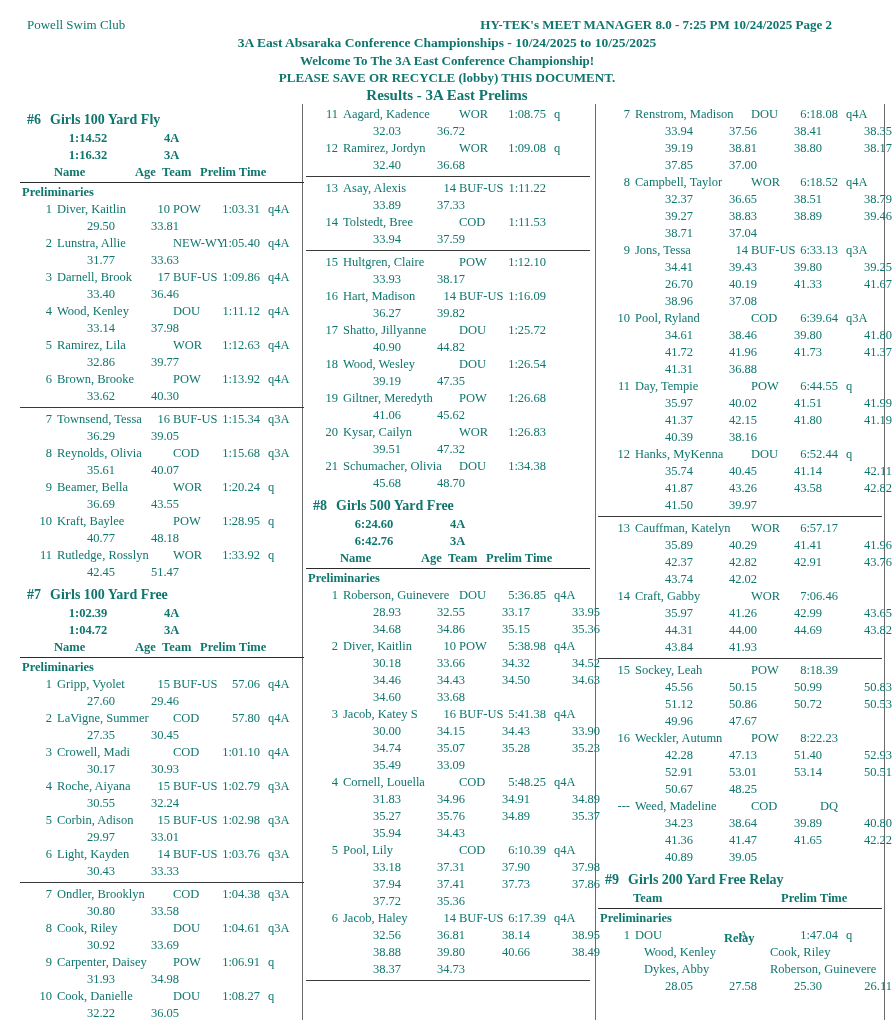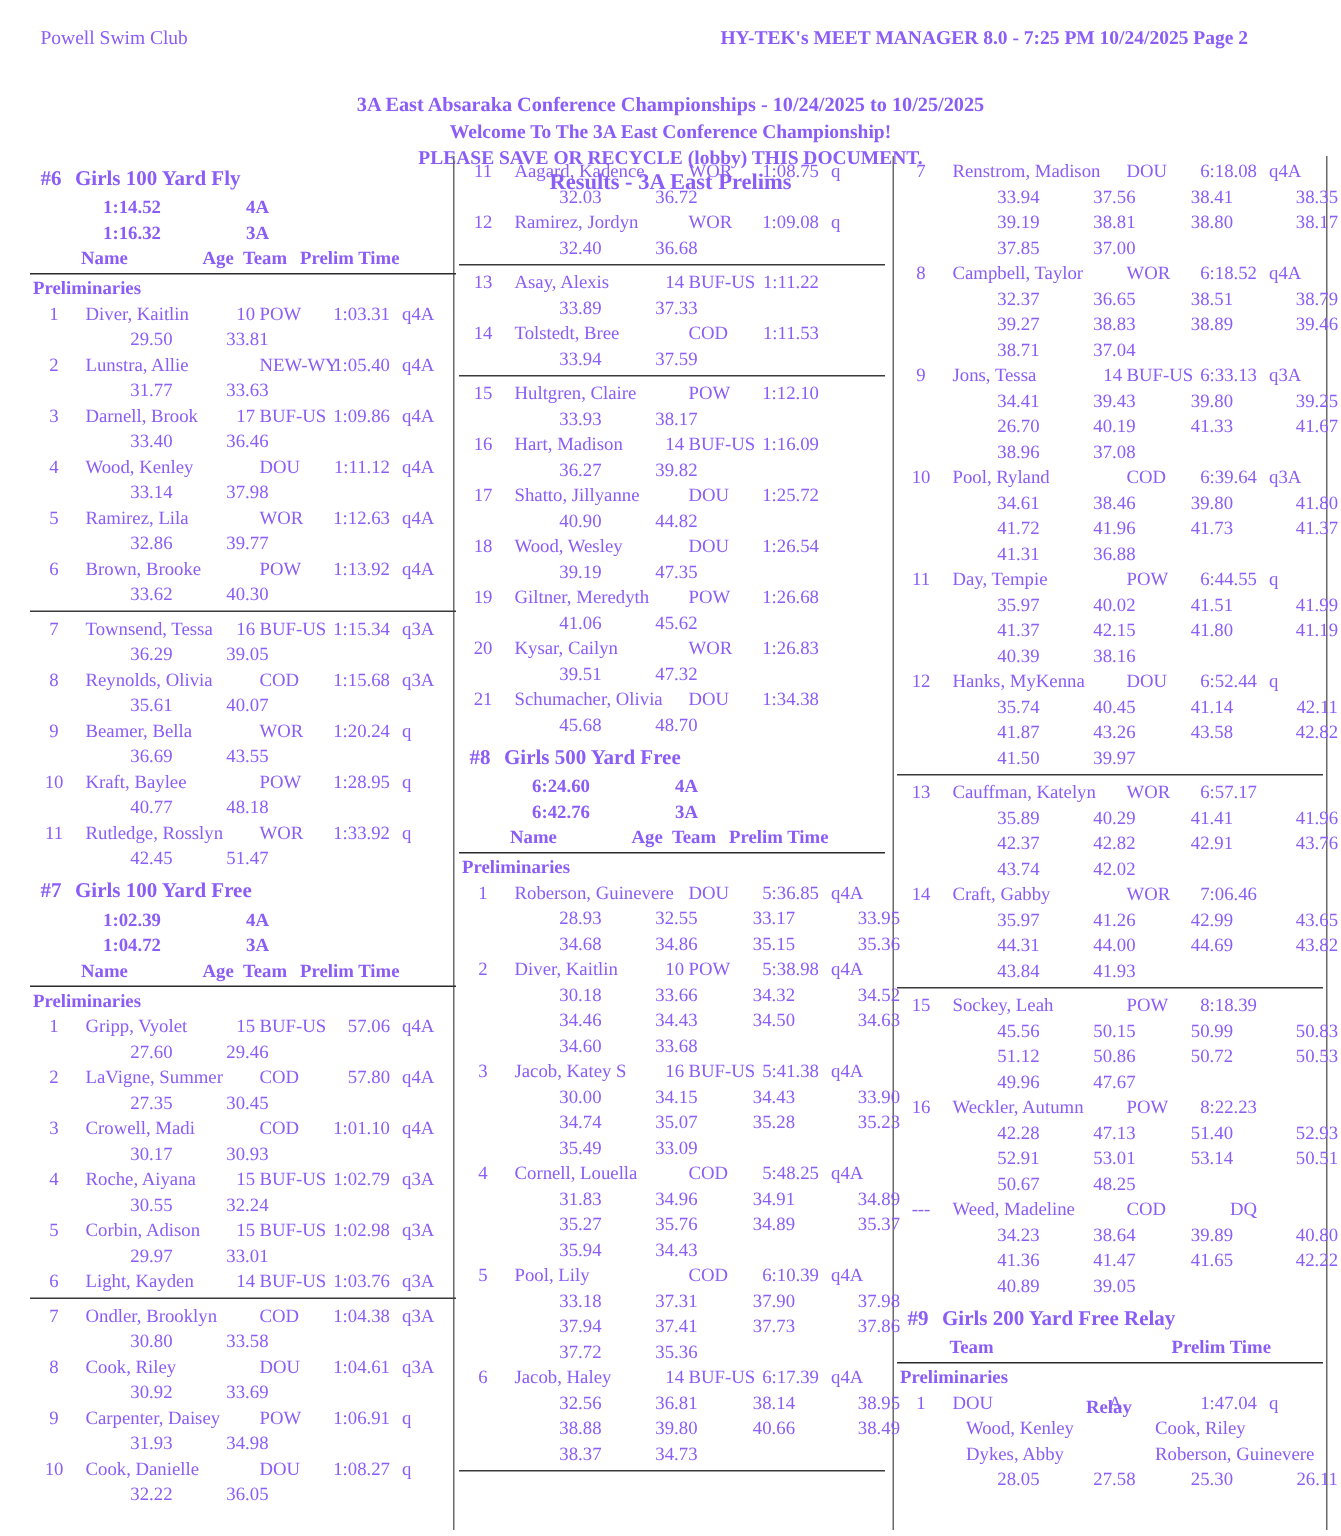--- a/index.html
+++ b/index.html
@@ -1,40 +1,40 @@
 <!DOCTYPE html>
 <html><head>
 <meta charset="utf-8">
 <style>
   html,body{margin:0;padding:0;background:#e8e8e8;}
   .page{position:relative;width:894px;height:1024px;background:#ffffff;
-        font-family:"Liberation Serif","DejaVu Serif",serif;color:#8b5cf6;overflow:hidden;}
+        font-family:"Liberation Serif","DejaVu Serif",serif;color:#0f766e;overflow:hidden;}
   .club{position:absolute;left:27px;top:17px;font-size:13px;}
   .system{position:absolute;right:62px;top:17px;font-size:13px;font-weight:bold;}
-  .ctr{position:absolute;left:0;width:894px;text-align:center;font-weight:bold;margin-top:27px;}
+  .ctr{position:absolute;left:0;width:894px;text-align:center;font-weight:bold;}
   .title1{top:35px;font-size:13.5px;}
   .title2{top:53px;font-size:13px;}
   .title3{top:70px;font-size:13px;}
   .title4{top:87px;font-size:15px;}
   .col{position:absolute;top:106px;width:284px;font-size:12.5px;line-height:17px;}
   #col1{left:20px;} #col2{left:306px;} #col3{left:598px;}
   .vrule{position:absolute;top:104px;height:916px;width:1px;background:#6a6a6a;}
   .evt-title{font-weight:bold;font-size:14px;line-height:18px;margin:5px 0 1px 0;padding-left:7px;white-space:nowrap;}
   .evt-num{margin-right:9px;}
   .cut-row{height:17px;font-weight:bold;white-space:nowrap;}
   .cut-time{display:inline-block;width:136px;text-align:center;}
   .cut-label{margin-left:8px;}
   .tbl-head{position:relative;height:18px;font-weight:bold;border-bottom:1.6px solid #2b2b2b;margin-bottom:1px;}
   .h-name{position:absolute;left:34px;} .h-age{position:absolute;left:115px;}
   .h-team{position:absolute;left:142px;} .h-time{position:absolute;left:180px;}
   .rh-team{position:absolute;left:35px;} .rh-relay{position:absolute;left:126px;margin-top:40px;}
   .rh-time{position:absolute;left:183px;}
   .prelims{font-weight:bold;padding-left:2px;}
   .row,.srow,.swrow{position:relative;height:17px;white-space:nowrap;}
-  .place{position:absolute;left:0;width:32px;text-align:center;}
+  .place{position:absolute;left:0;width:32px;text-align:right;}
   .name{position:absolute;left:37px;}
   .age{position:absolute;left:122px;width:28px;text-align:right;}
   .team{position:absolute;left:153px;}
   .time{position:absolute;left:168px;width:72px;text-align:right;}
   .q{position:absolute;left:248px;}
   .relay-letter{position:absolute;left:141px;}
   .scell{position:absolute;width:62px;text-align:right;}
   .s0{left:33px;} .s1{left:97px;} .s2{left:162px;} .s3{left:232px;}
   .sw1{position:absolute;left:46px;} .sw2{position:absolute;left:172px;}
   .rule{border-top:1.6px solid #3a3a3a;margin:2px 0 3px 0;}
@@ -259,20 +259,24 @@
         <span class="scell s1">33.01</span>
       </div>
       <div class="row">
         <span class="place">6</span>
         <span class="name">Light, Kayden</span>
         <span class="age">14</span>
         <span class="team">BUF-US</span>
         <span class="time">1:03.76</span>
         <span class="q">q3A</span>
       </div>
+      <div class="srow">
+        <span class="scell s0">30.43</span>
+        <span class="scell s1">33.33</span>
+      </div>
       <div class="rule"></div>
       <div class="row">
         <span class="place">7</span>
         <span class="name">Ondler, Brooklyn</span>
         <span class="team">COD</span>
         <span class="time">1:04.38</span>
         <span class="q">q3A</span>
       </div>
       <div class="srow">
         <span class="scell s0">30.80</span>

